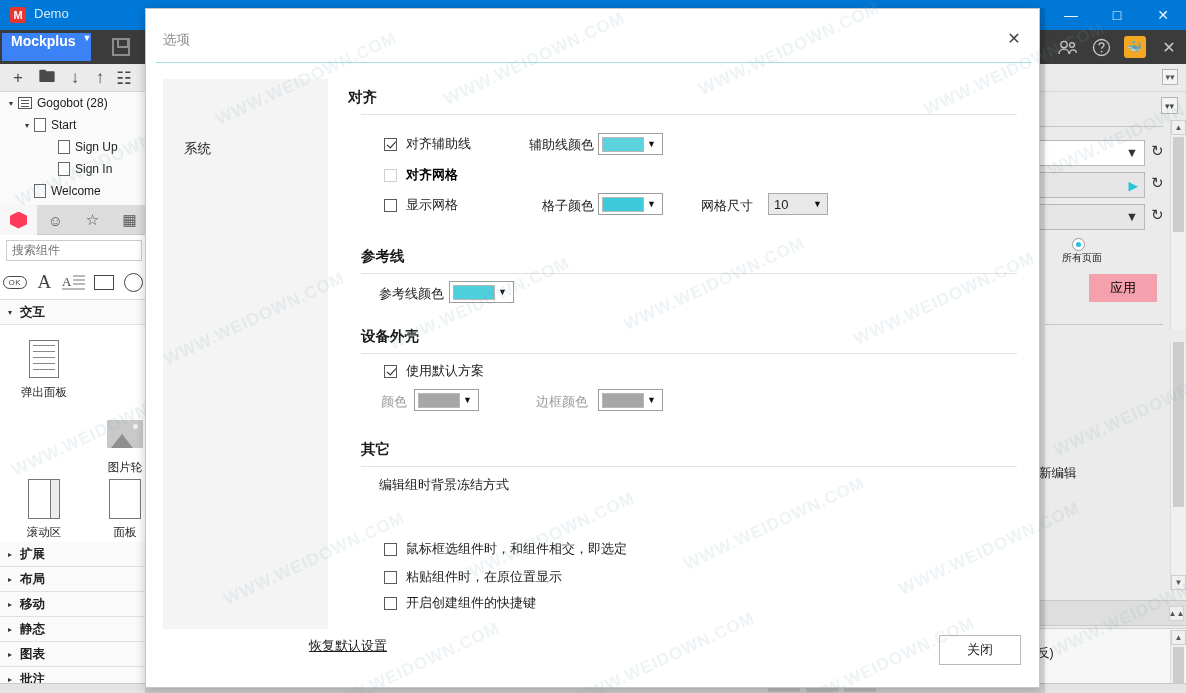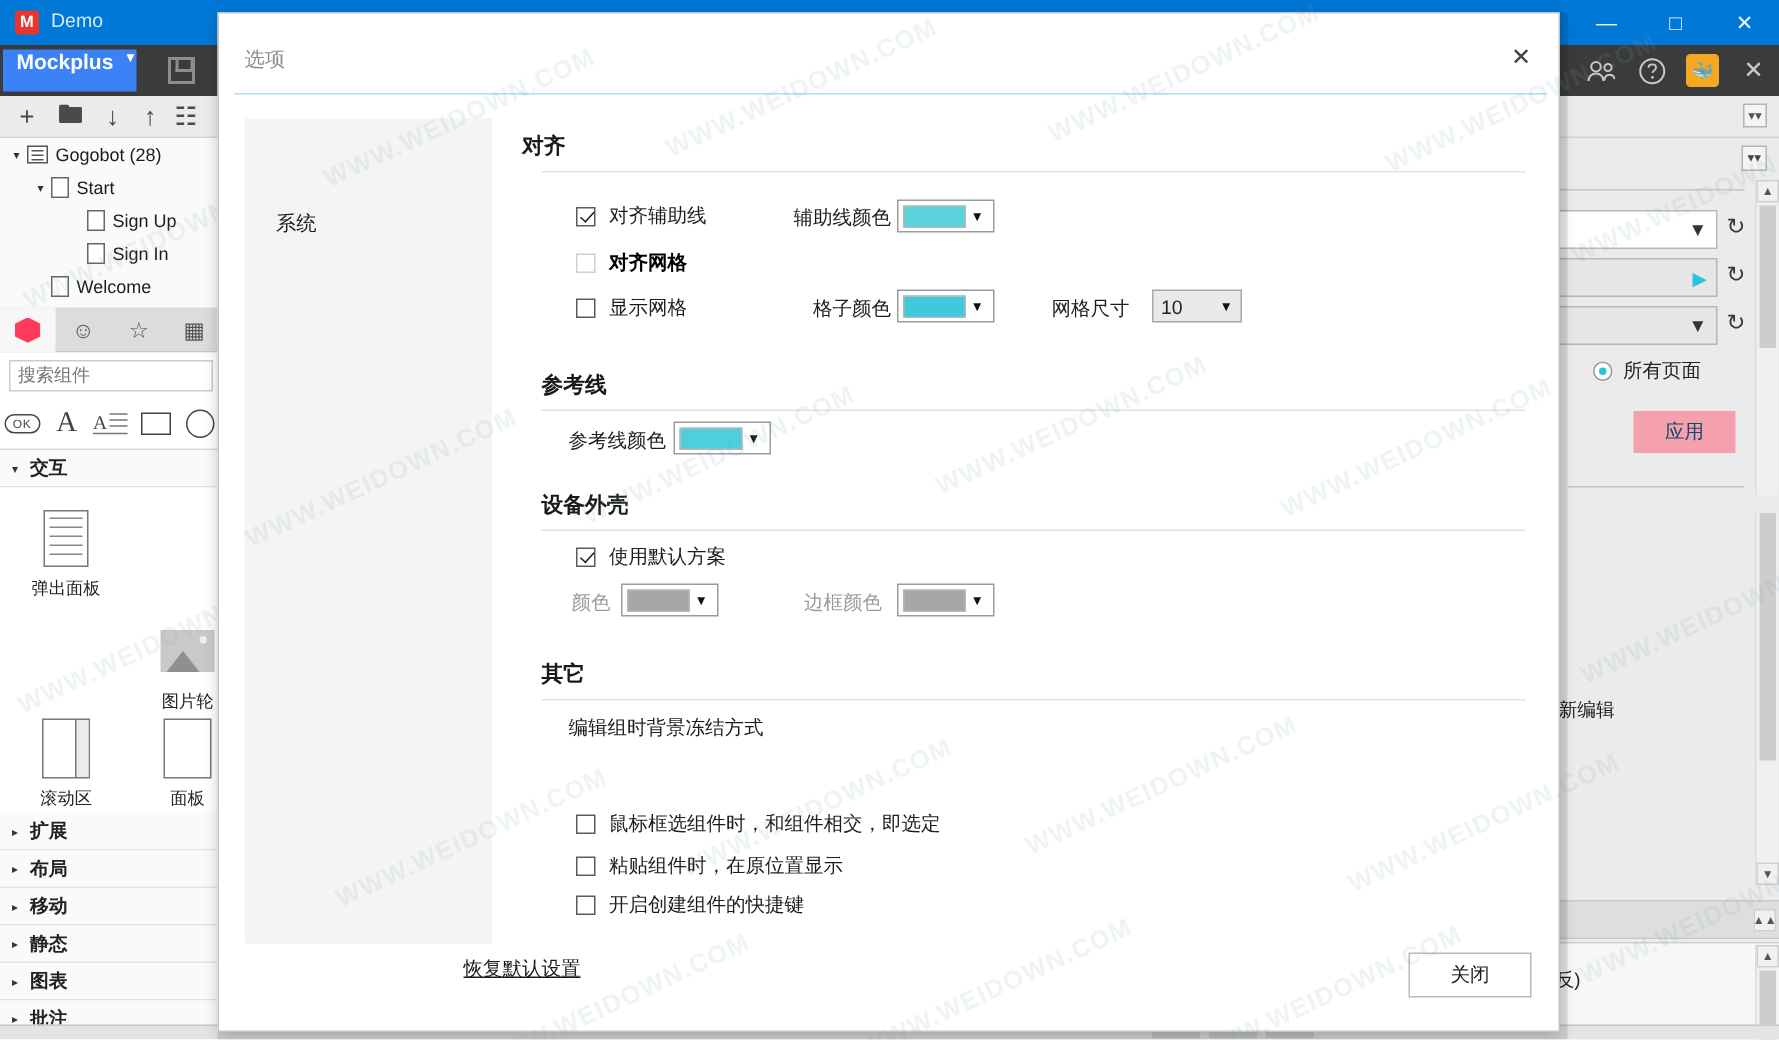--- a/index.html
+++ b/index.html
@@ -190,31 +190,31 @@
   .rp-field {
     position: absolute; height: 26px; border: 1px solid #b8b8b8; background: #fff;
     display: flex; align-items: center; justify-content: flex-end; padding-right: 6px;
     font-size: 12.5px; color: #333;
   }
   .rp-field.gray { background: #e6e6e6; }
   .rp-field .v { margin-right: auto; padding-left: 8px; }
   .rp-reset {
     position: absolute; width: 18px; height: 18px; font-size: 15px; color: #3a3a3a;
   }
-  .rp-radio { position: absolute; display: flex; align-items: center; font-size: 13px; color: #222; }
+  .rp-radio { position: absolute; display: flex; align-items: center; font-size: 10px; color: #222; flex-direction: column; }
   .radio {
     width: 13px; height: 13px; border: 1px solid #9a9a9a; border-radius: 50%;
     background: #fff; margin-right: 7px; position: relative; flex: none;
   }
   .radio.on:after {
     content: ""; position: absolute; left: 3px; top: 3px; width: 5px; height: 5px;
     border-radius: 50%; background: #29c3dd;
   }
   .rp-apply {
-    position: absolute; width: 68px; height: 28px; background: #f5a0ad; color: #0c4a6e;
+    position: absolute; width: 68px; height: 28px; background: #f5a0ad; color: #000000;
     display: flex; align-items: center; justify-content: center; font-size: 13px;
   }
   .rp-scroll {
     position: absolute; right: 1px; width: 15px; background: #f0f0f0; border-left: 1px solid #dcdcdc;
   }
   .rp-scroll .thumb { position: absolute; left: 2px; width: 11px; background: #cdcdcd; }
   .rp-sb-btn {
     position: absolute; left: 0; width: 15px; height: 15px; background: #f0f0f0;
     border: 1px solid #cfcfcf; display:flex; align-items:center; justify-content:center;
     font-size: 8px; color: #555;

